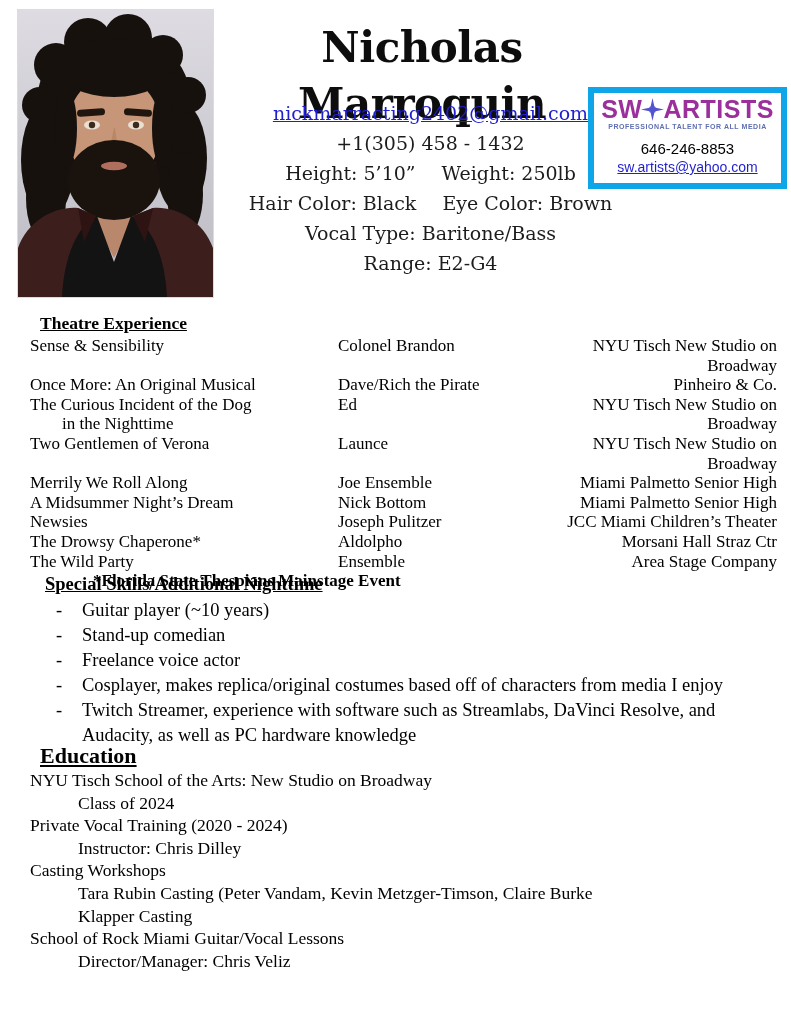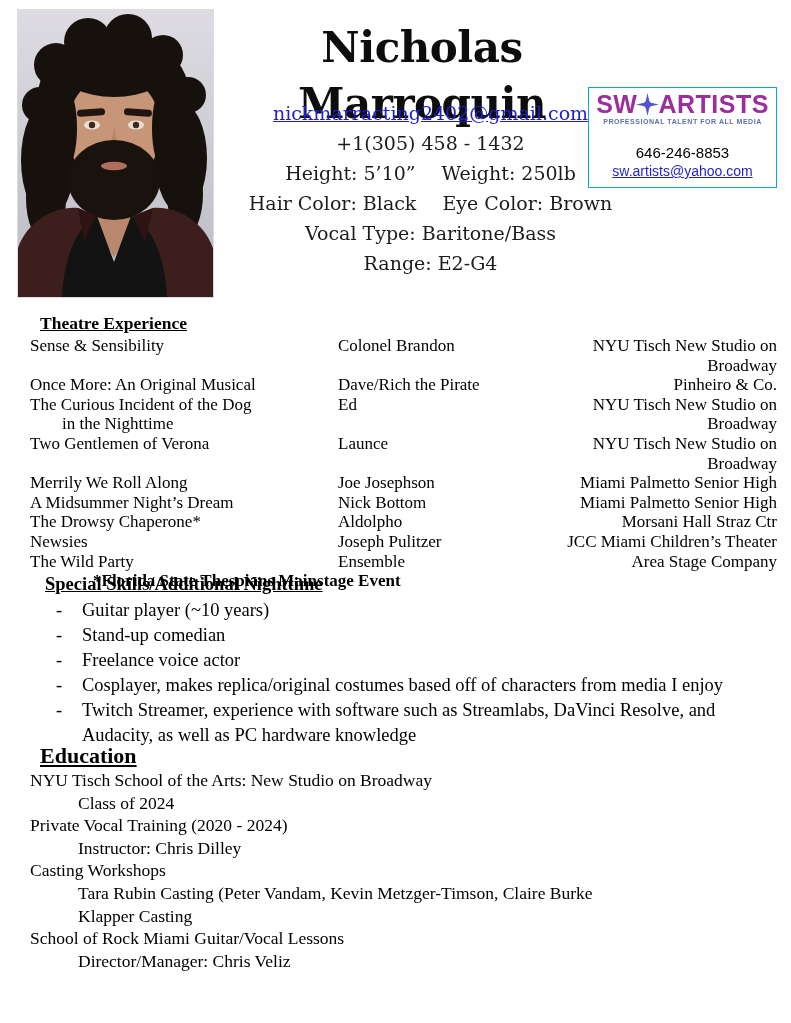--- a/index.html
+++ b/index.html
@@ -14,27 +14,27 @@
         font-family:"DejaVu Serif",serif;font-weight:bold;font-size:42px;line-height:56px;
         letter-spacing:-0.5px;color:#0d0d0d;}
 
   .contact{position:absolute;left:233px;top:98px;width:395px;text-align:center;
            font-family:"DejaVu Serif",serif;font-size:19px;color:#1c1c1c;}
   .contact .line{height:30px;line-height:30px;white-space:nowrap;}
   .contact .pair span{margin:0 13px;}
   a.mail{color:var(--link-blue,#1f1fd0);text-decoration:underline;cursor:pointer;}
 
   
-  .agency{position:absolute;left:588px;top:87px;width:187px;border:1px solid #0ea5e9;background:#fff;
+  .agency{position:absolute;left:588px;top:87px;width:187px;border:6px solid #0ea5e9;background:#fff;
           text-align:center;padding:3px 0 7px 0;font-family:"Liberation Sans",sans-serif;}
   .agency-logo{display:flex;align-items:center;justify-content:center;font-weight:bold;
                font-size:25px;letter-spacing:0.5px;color:var(--purple,#9b2f9b);line-height:26px;}
   .agency-logo .star{width:23px;height:23px;margin:0 -1px;color:var(--star-blue,#5454ce);}
   .agency-tagline{font-size:7px;font-weight:bold;letter-spacing:0.55px;color:var(--tagline-blue,#5f6fb0);margin-top:1px;}
-  .agency-phone{font-size:15px;color:#000;margin-top:19px;line-height:17px;}
+  .agency-phone{font-size:15px;color:#000;margin-top:10px;line-height:17px;}
   .agency-email{font-size:14px;line-height:17px;margin-top:2px;}
 
   
   .sec-head{font-weight:bold;text-decoration:underline;margin:10px;}
 
   
   .theatre{position:absolute;left:30px;top:303px;width:747px;font-size:17px;}
   .theatre .sec-head{font-size:17.5px;line-height:20px;margin-bottom:3px;}
   .t-row{display:grid;grid-template-columns:308px 182px 1fr;align-items:start;line-height:19.6px;}
   .t-role{}
@@ -185,49 +185,49 @@
           </div>
           <div class="t-role">Launce</div>
           <div class="t-venue">NYU Tisch New Studio on Broadway</div>
         </div>
 
         <div class="t-row">
           <div class="t-show">
             <div>Merrily We Roll Along</div>
             <div class="t-show2"></div>
           </div>
-          <div class="t-role">Joe Josephson</div>
+          <div class="t-role">Joe Ensemble</div>
           <div class="t-venue">Miami Palmetto Senior High</div>
         </div>
 
         <div class="t-row">
           <div class="t-show">
             <div>A Midsummer Night’s Dream</div>
             <div class="t-show2"></div>
           </div>
           <div class="t-role">Nick Bottom</div>
           <div class="t-venue">Miami Palmetto Senior High</div>
         </div>
 
         <div class="t-row">
           <div class="t-show">
+            <div>Newsies</div>
+            <div class="t-show2"></div>
+          </div>
+          <div class="t-role">Joseph Pulitzer</div>
+          <div class="t-venue">JCC Miami Children’s Theater</div>
+        </div>
+
+        <div class="t-row">
+          <div class="t-show">
             <div>The Drowsy Chaperone*</div>
             <div class="t-show2"></div>
           </div>
           <div class="t-role">Aldolpho</div>
           <div class="t-venue">Morsani Hall Straz Ctr</div>
-        </div>
-
-        <div class="t-row">
-          <div class="t-show">
-            <div>Newsies</div>
-            <div class="t-show2"></div>
-          </div>
-          <div class="t-role">Joseph Pulitzer</div>
-          <div class="t-venue">JCC Miami Children’s Theater</div>
         </div>
 
         <div class="t-row">
           <div class="t-show">
             <div>The Wild Party</div>
             <div class="t-show2"></div>
           </div>
           <div class="t-role">Ensemble</div>
           <div class="t-venue">Area Stage Company</div>
         </div>

